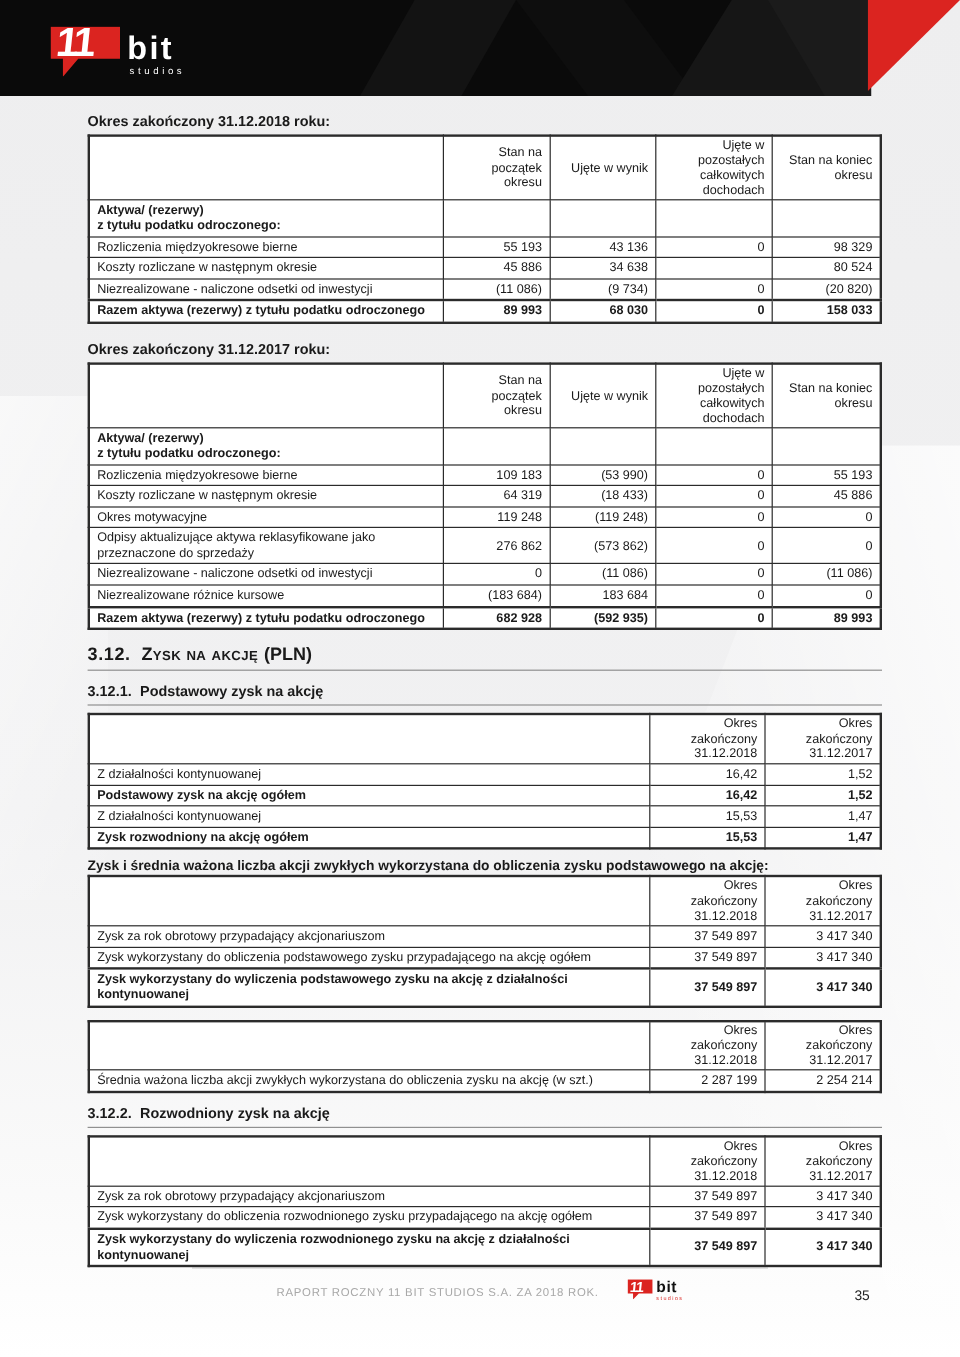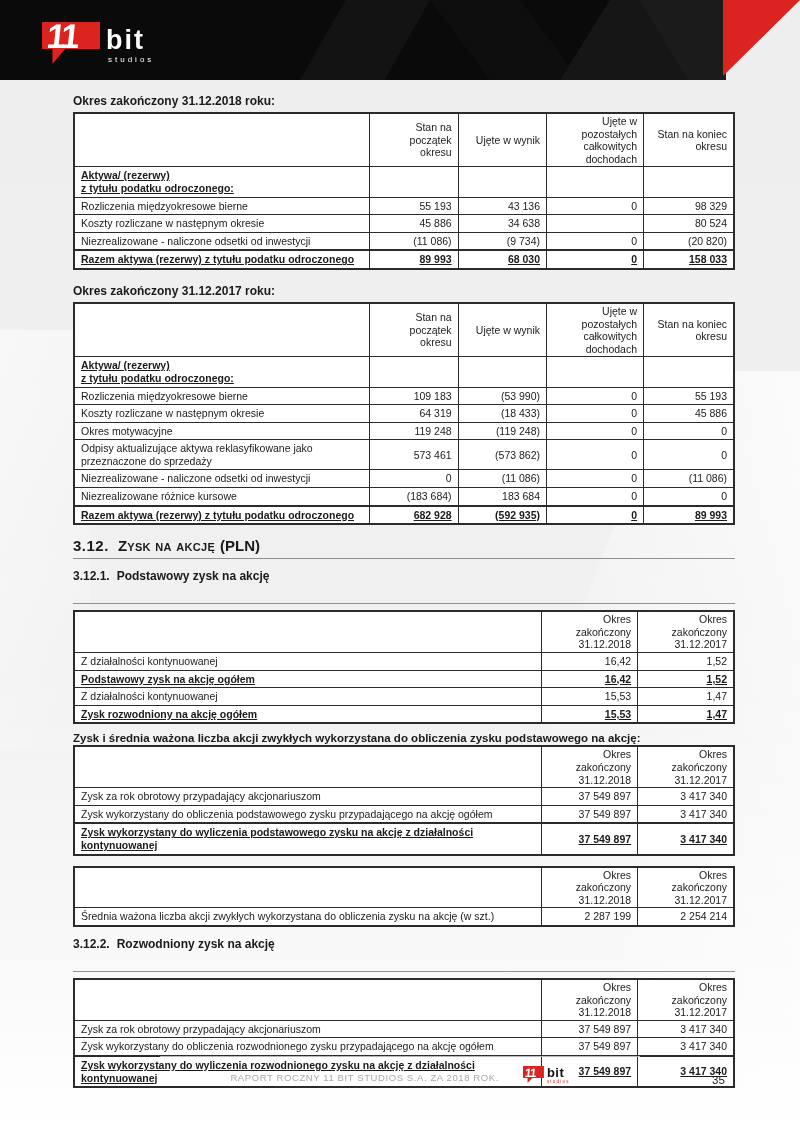--- a/index.html
+++ b/index.html
@@ -53,27 +53,27 @@
 
   
   .content { position:absolute; left:73px; top:80px; width:662px; }
   .tbl-title { font-size:12px; font-weight:bold; margin:14px 0 4px 0; }
   table.fin { width:100%; border-collapse:collapse; background:#fff; font-size:10.5px; border:2px solid var(--border); }
   table.fin th, table.fin td { border:1px solid var(--border); padding:2px 6px; line-height:1.2; vertical-align:middle; }
   table.fin th { font-weight:normal; text-align:right; padding-top:1px; padding-bottom:1px; }
   table.fin th.lab-h { text-align:left; }
   table.fin td.lab { text-align:left; }
   table.fin td.num { text-align:right; white-space:nowrap; }
-  table.fin tr.bold td { font-weight:bold;text-decoration:underline; }
+  table.fin tr.bold td { font-weight:bold; }
   table.fin tr.total td { border-top:2px solid var(--border); }
 
   .h1 { font-size:15px; font-weight:bold; margin:12px 0 0 0; padding-bottom:4px; border-bottom:1px solid #909090; }
   .h1 .h-num { margin-right:9px; letter-spacing:.5px; }
   .h1 .h-cap { font-variant:small-caps; letter-spacing:.3px; margin-right:5px; }
-  .h2 { font-size:12px; font-weight:bold; margin:10px 0 6px 0; padding-bottom:20px; border-bottom:1px solid #909090; }
+  .h2 { font-size:12px; font-weight:bold; margin:10px 0 6px 0; padding-bottom:4px; border-bottom:1px solid #909090; }
   .h2 .h-num { margin-right:7px; }
   .para-bold { font-size:11.5px; font-weight:bold; margin:8px 0 1px 0; }
   .gap-sm { height:10px; }
 
   
   .footer-rule { position:absolute; left:160px; top:1056px; width:480px; height:1px; background:#b8b8b8; }
   .footer-row { position:absolute; left:160px; top:1066px; width:480px; display:flex; justify-content:center; align-items:flex-start; gap:24px; }
   .footer-text { color:#a8a8a8; font-size:9.5px; letter-spacing:.6px; padding-top:6px; }
   .f-logo { display:flex; gap:3px; }
   .f-mark { position:relative; width:21px; height:17px; background:var(--accent);
@@ -212,21 +212,21 @@
           </tr>
           <tr>
             <td class="lab">Okres motywacyjne</td>
             <td class="num">119 248</td>
             <td class="num">(119 248)</td>
             <td class="num">0</td>
             <td class="num">0</td>
           </tr>
           <tr>
             <td class="lab">Odpisy aktualizujące aktywa reklasyfikowane jako przeznaczone do sprzedaży</td>
-            <td class="num">573 461</td>
+            <td class="num">276 862</td>
             <td class="num">(573 862)</td>
             <td class="num">0</td>
             <td class="num">0</td>
           </tr>
           <tr>
             <td class="lab">Niezrealizowane - naliczone odsetki od inwestycji</td>
             <td class="num">0</td>
             <td class="num">(11 086)</td>
             <td class="num">0</td>
             <td class="num">(11 086)</td>

